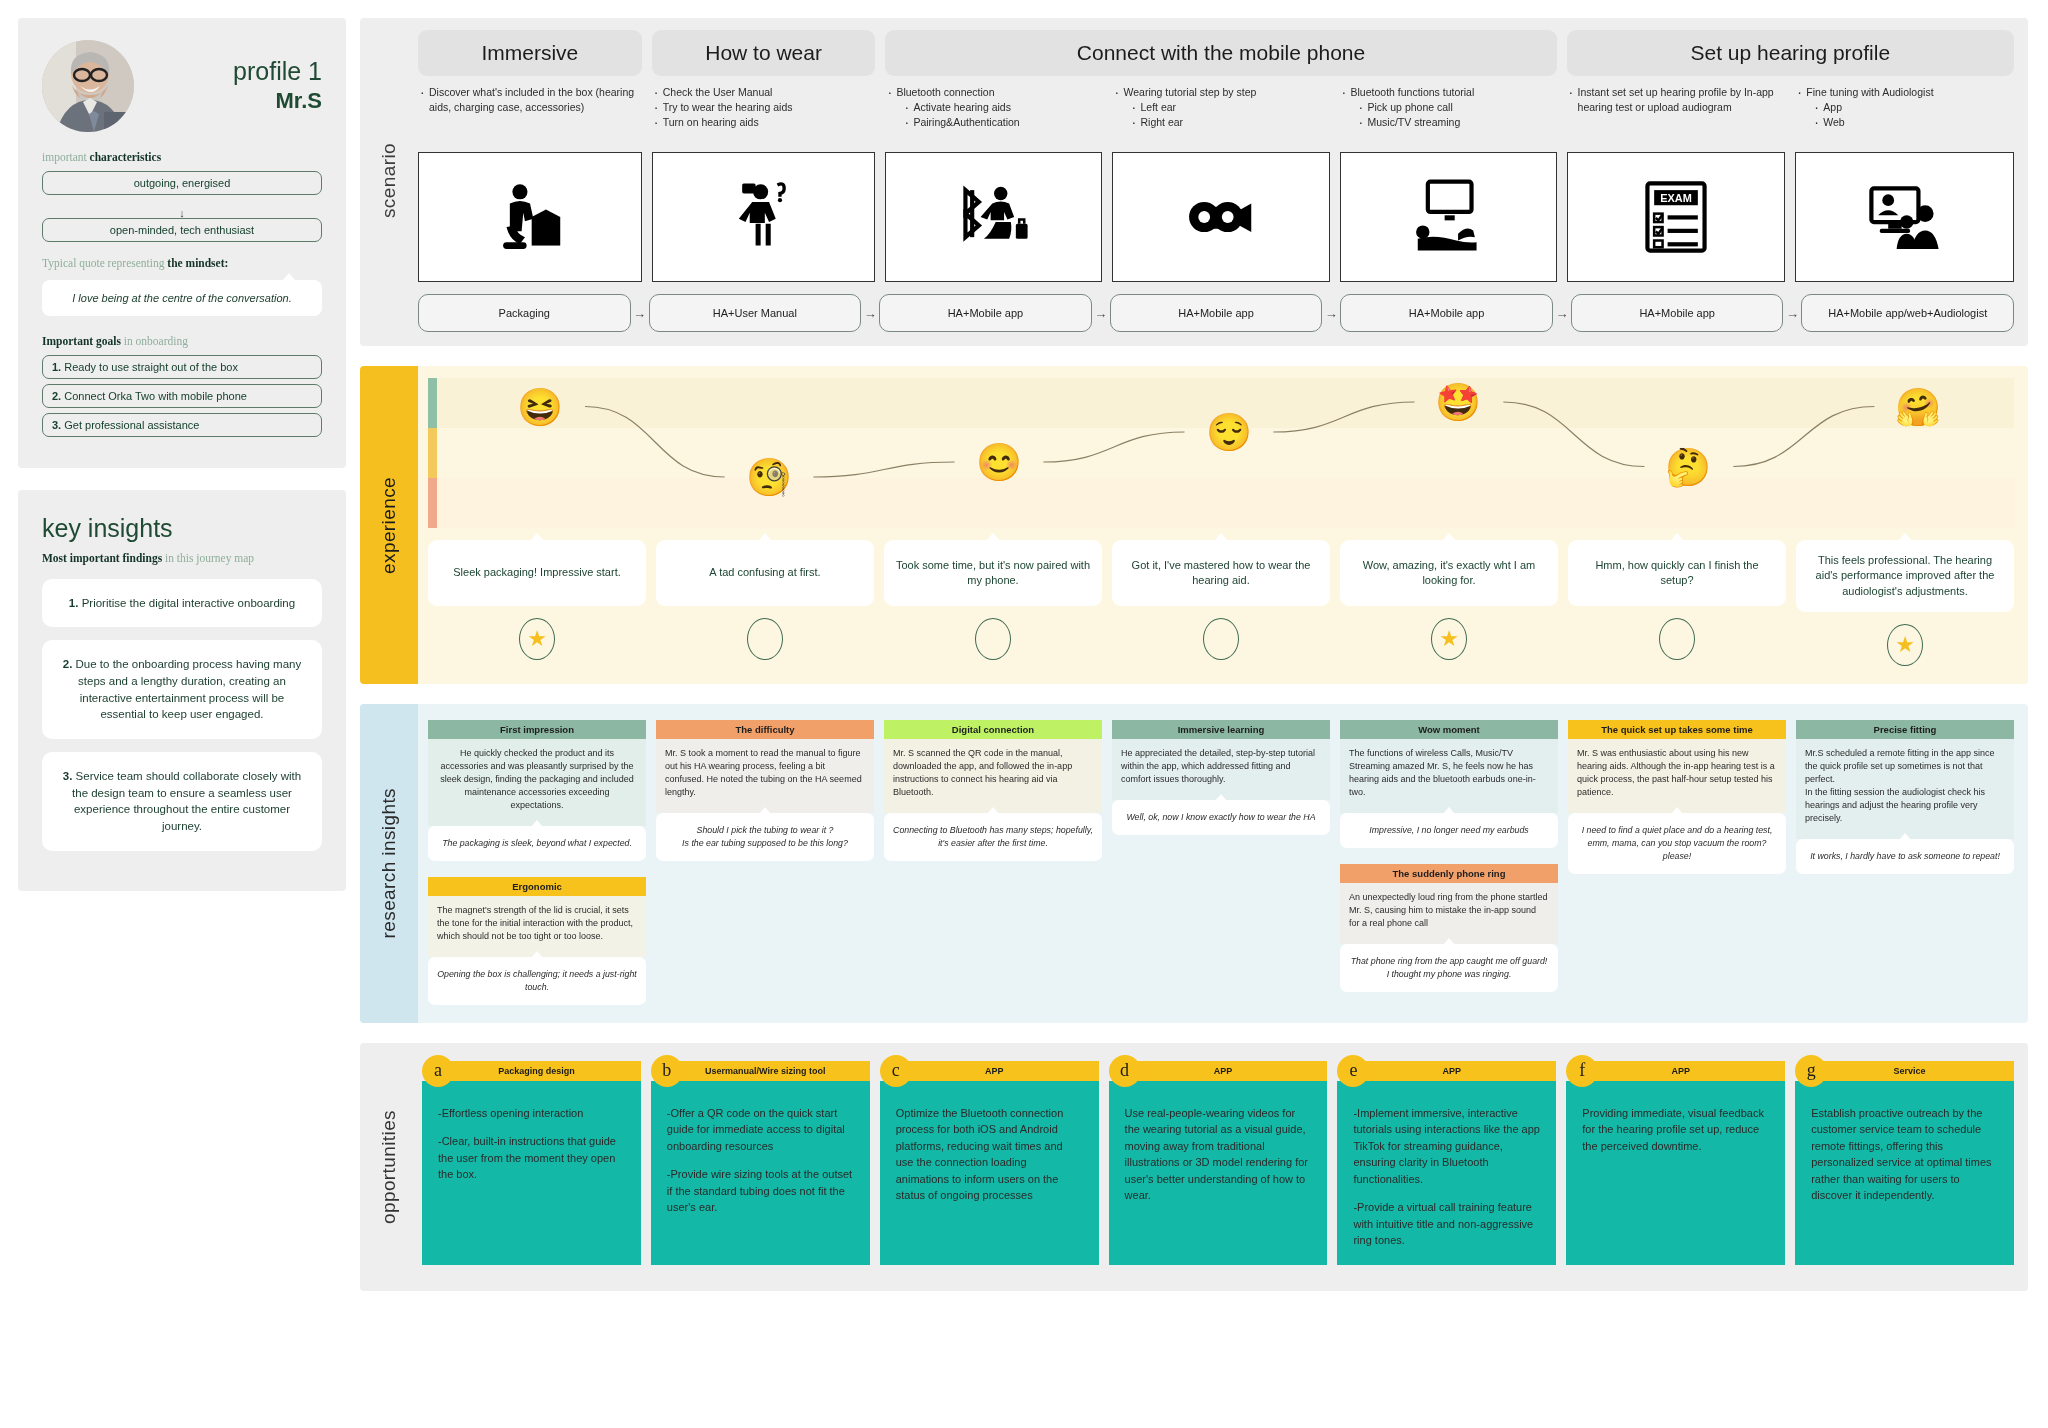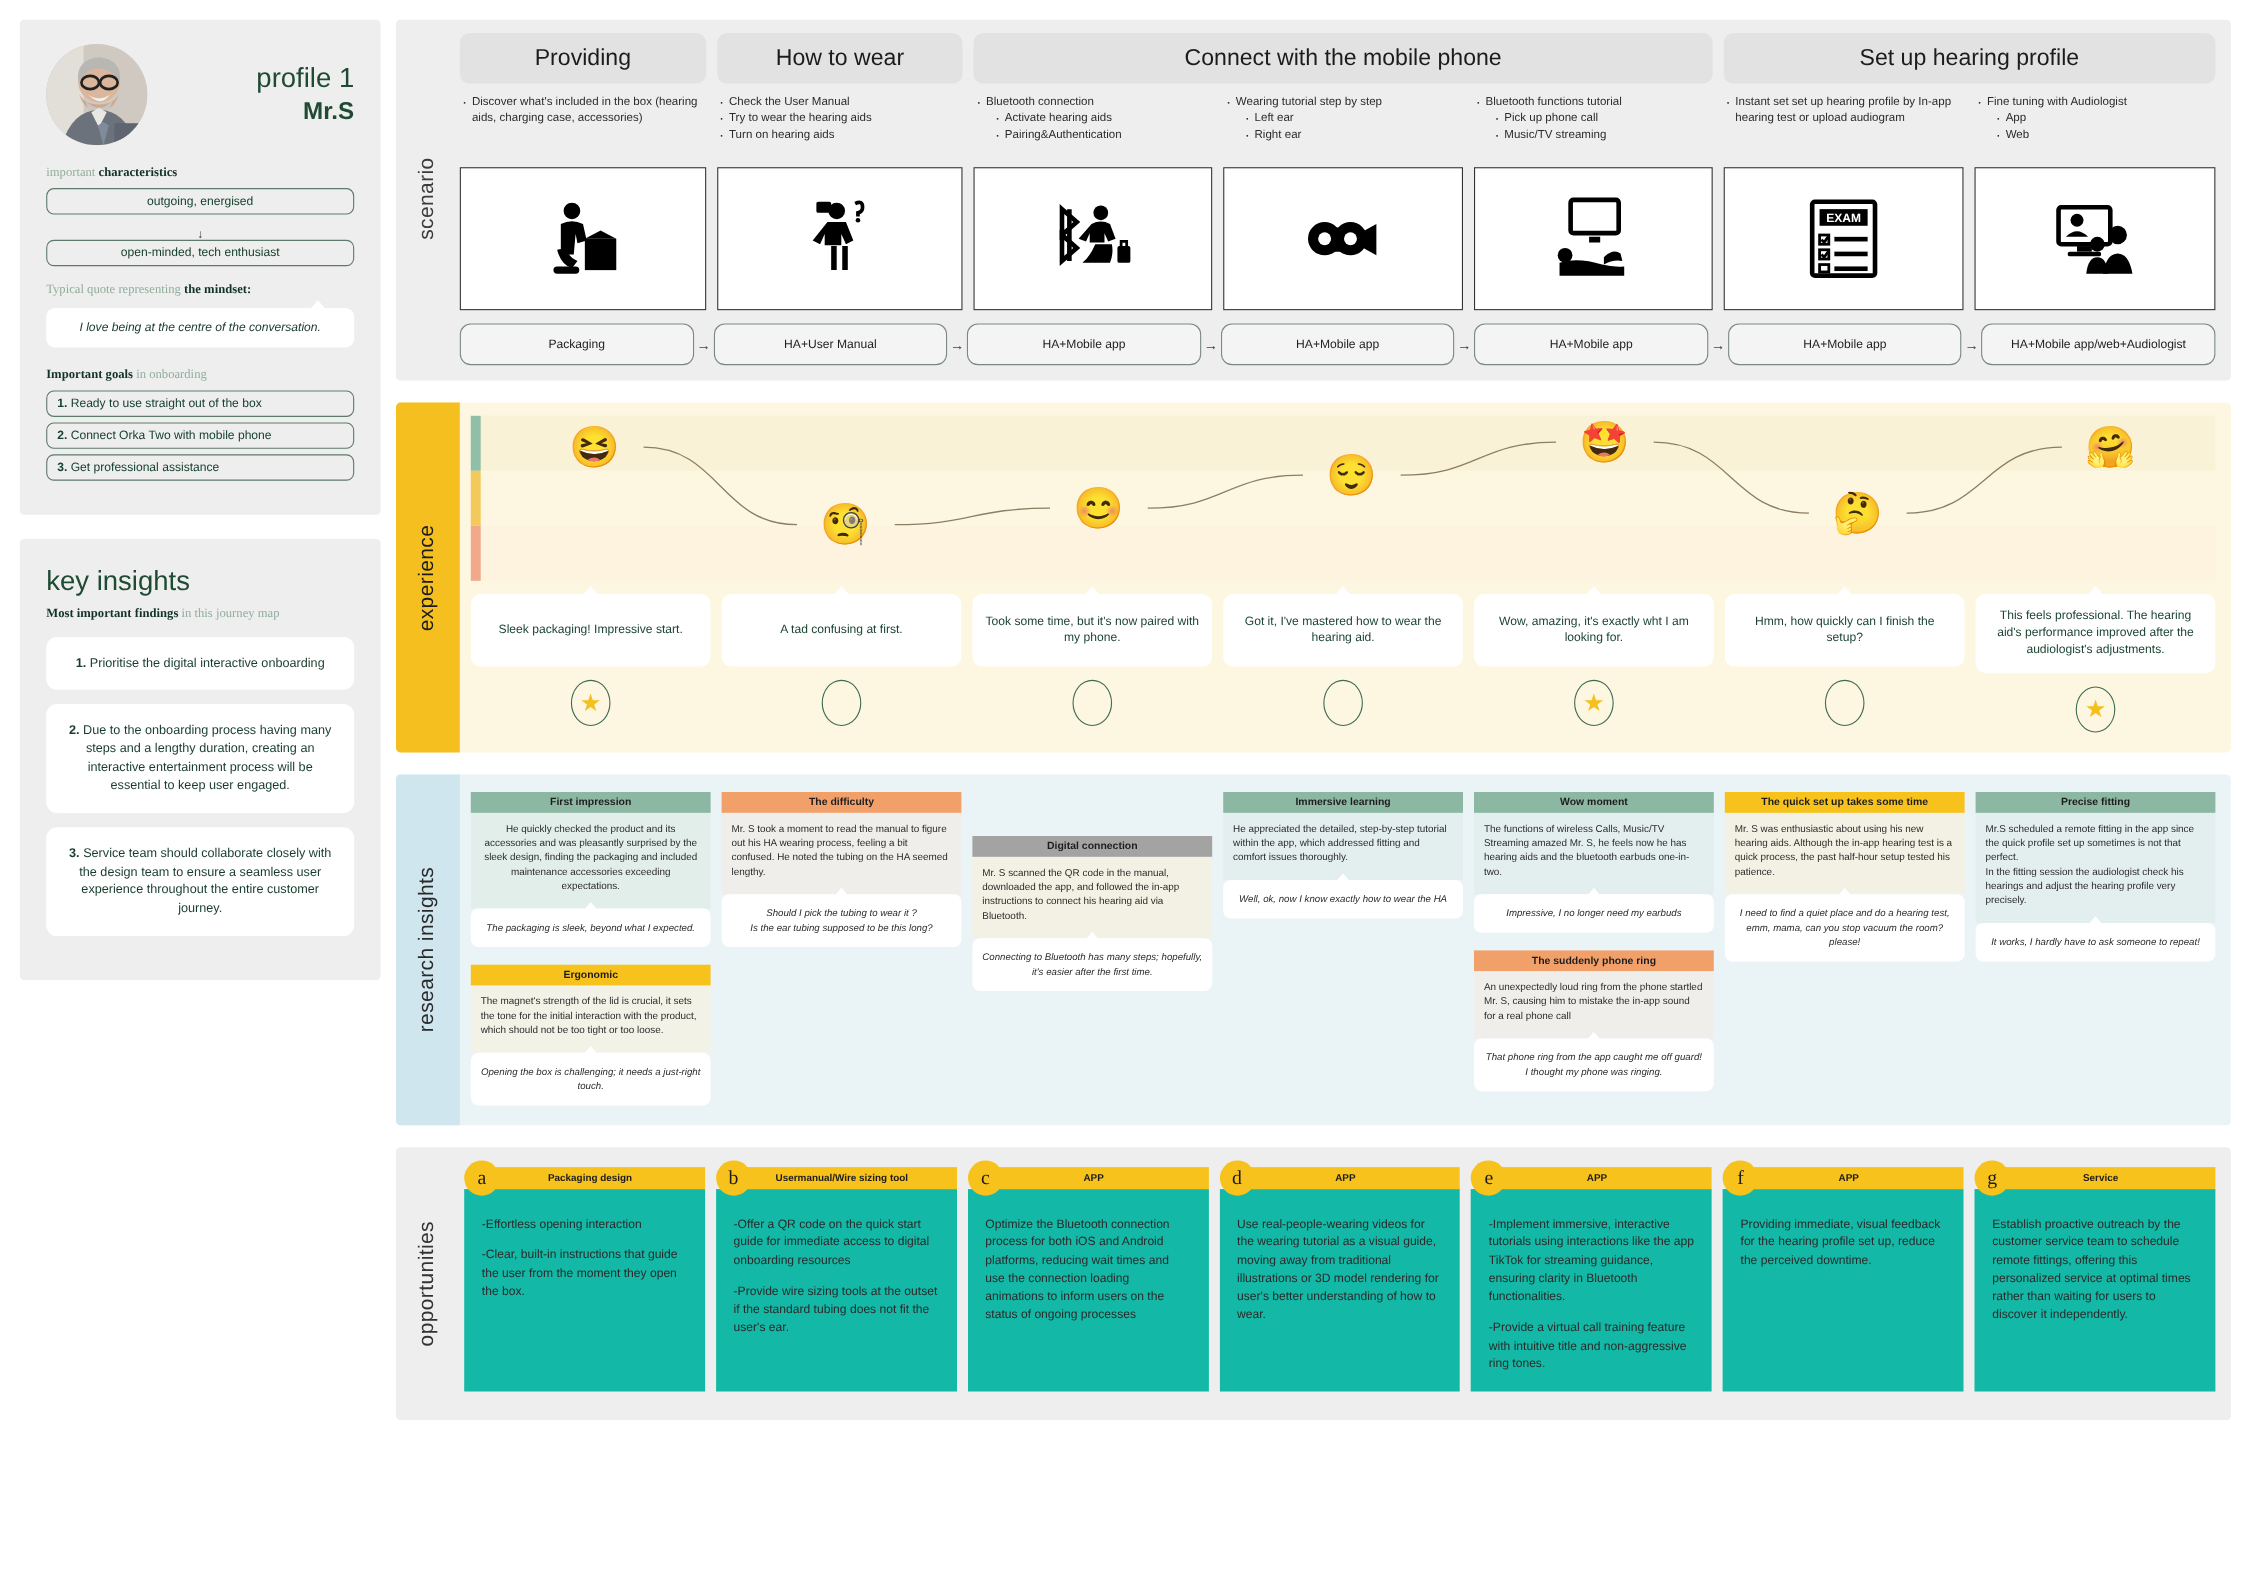--- a/index.html
+++ b/index.html
@@ -268,21 +268,21 @@
 
   <div class="right-col">
 
     <div class="band scenario">
       <div class="band-label">
         <span>scenario</span>
       </div>
       <div class="band-body">
         <div class="sc-groups" id="sc-groups">
             <div class="sc-group" style="flex: 1 1 0%;">
-              <div class="sc-head">Providing</div>
+              <div class="sc-head">Immersive</div>
               <div class="sc-cols">
                 <div class="sc-col" style="flex: 1 1 0%;">
                   <ul class="bul">
                     <li>Discover what's included in the box (hearing aids, charging case, accessories)</li>
                   </ul>
                   <div class="sc-img">
                     <svg viewBox="0 0 100 100">
                       <circle cx="38" cy="20" r="9"></circle>
                       <path d="M26 34 q12 -6 24 0 l4 18 l-10 3 l-2 -10 l-2 22 l-14 0 z"></path>
                       <rect x="52" y="50" width="34" height="34"></rect>
@@ -519,21 +519,21 @@
           <div class="ri-col">
             <div class="ri-card">
               <div class="ri-head" style="background: rgb(242, 160, 106);">The difficulty</div>
               <div class="ri-text" style="background: rgb(240, 238, 234); white-space: pre-line;">Mr. S took a moment to read the manual to figure out his HA wearing process, feeling a bit confused. He noted the tubing on the HA seemed lengthy.</div>
               <div class="ri-quote" style="white-space: pre-line;">Should I pick the tubing to wear it ?
 Is the ear tubing supposed to be this long?</div>
             </div>
           </div>
           <div class="ri-col">
             <div class="ri-card">
-              <div class="ri-head" style="background: #a3a3a3; margin-top: 40px;">Digital connection</div>
+              <div class="ri-head" style="background: #bef264;">Digital connection</div>
               <div class="ri-text" style="background: rgb(243, 241, 227); white-space: pre-line;">Mr. S scanned the QR code in the manual, downloaded the app, and followed the in-app instructions to connect his hearing aid via Bluetooth.</div>
               <div class="ri-quote" style="white-space: pre-line;">Connecting to Bluetooth has many steps; hopefully, it's easier after the first time.</div>
             </div>
           </div>
           <div class="ri-col">
             <div class="ri-card">
               <div class="ri-head" style="background: rgb(140, 183, 162);">Immersive learning</div>
               <div class="ri-text" style="background: rgb(227, 239, 238); white-space: pre-line;">He appreciated the detailed, step-by-step tutorial within the app, which addressed fitting and comfort issues thoroughly.</div>
               <div class="ri-quote" style="white-space: pre-line;">Well, ok, now I know exactly how to wear the HA</div>
             </div>

